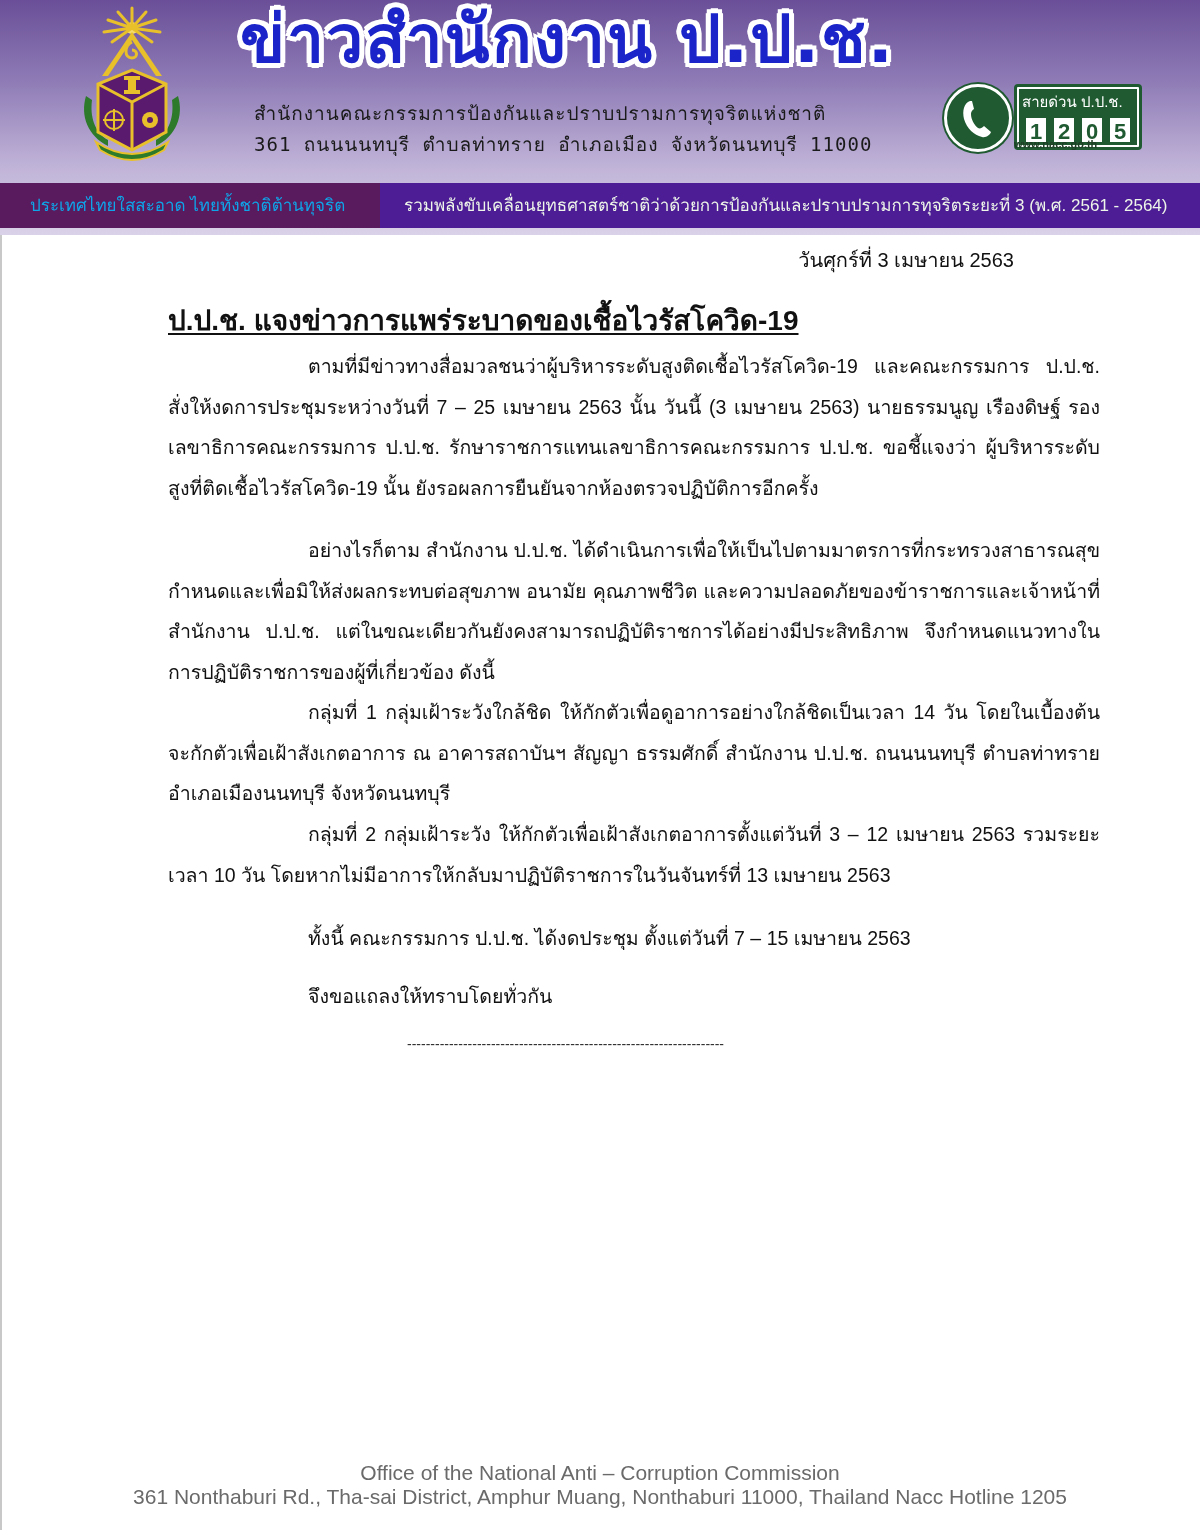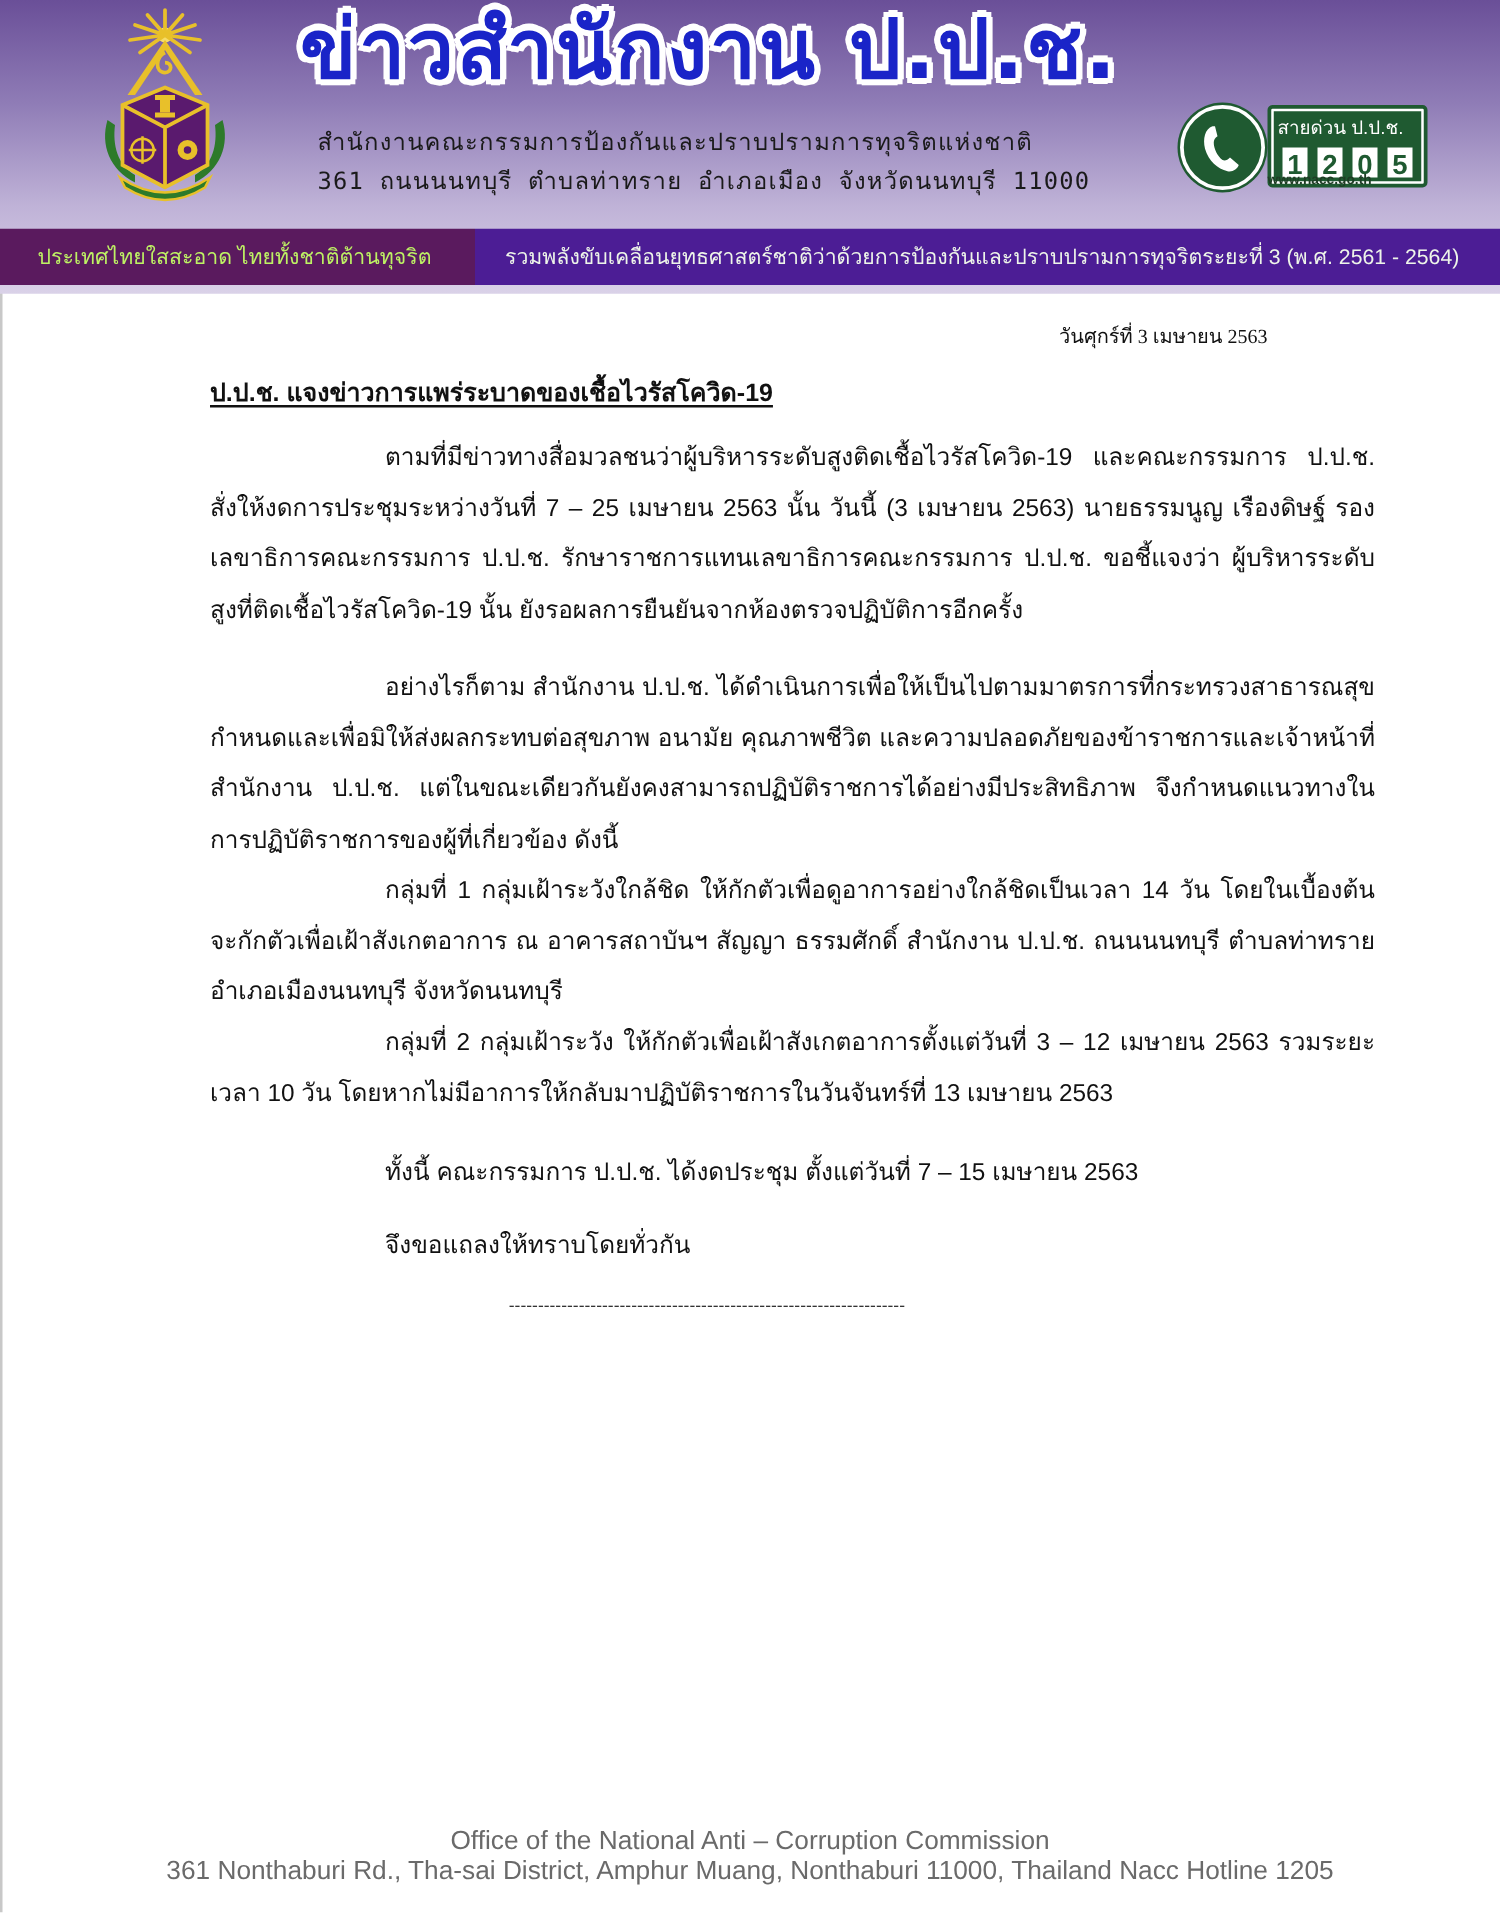--- a/index.html
+++ b/index.html
@@ -57,38 +57,37 @@
       border: 2px solid #1f5a31;
     }
     .hotline-url {
       position: absolute; left: 70px; top: 58px; font-size: 11px; font-weight: bold; color: #1f3d25;
       font-family: "Liberation Sans", sans-serif;
     }
 
     
     .banner { position: absolute; left: 0; top: 183px; width: 1200px; height: 45px; display: flex; }
     .banner-left {
-      width: 380px; height: 45px; background: #5a1a5e; color: #bef264;
+      width: 380px; height: 45px; background: #5a1a5e; color: #0ea5e9;
       font-size: 17px; line-height: 45px; padding-left: 30px; white-space: nowrap;
       font-family: "Liberation Sans", sans-serif;
     }
     .banner-right {
       flex: 1; height: 45px; background: #4c1d95; color: #eef5e9;
       font-size: 17px; line-height: 45px; padding-left: 24px; white-space: nowrap;
       font-family: "Liberation Sans", sans-serif;
     }
 
     
     .date {
-      position: absolute; right: 186px; top: 244px; font-size: 16px; color: #111;
-      font-family: Liberation Serif, serif;
-      margin-top: 12px;
+      position: absolute; right: 186px; top: 244px; font-size: 20px; color: #111;
+      font-family: Liberation Sans, sans-serif;
     }
     .headline {
-      position: absolute; left: 168px; top: 298px; font-size: 20px; font-weight: bold;
+      position: absolute; left: 168px; top: 298px; font-size: 28px; font-weight: bold;
       text-decoration: underline; text-underline-offset: 3px; color: #111;
       font-family: "Liberation Sans", sans-serif;
     }
     .para {
       position: absolute; left: 168px; width: 932px; font-size: 19.5px; line-height: 40.5px;
       color: #111; text-align: justify; text-indent: 140px;
       font-family: "Liberation Sans", sans-serif;
     }
     .p1 { top: 346px; }
     .p2 { top: 530px; }

